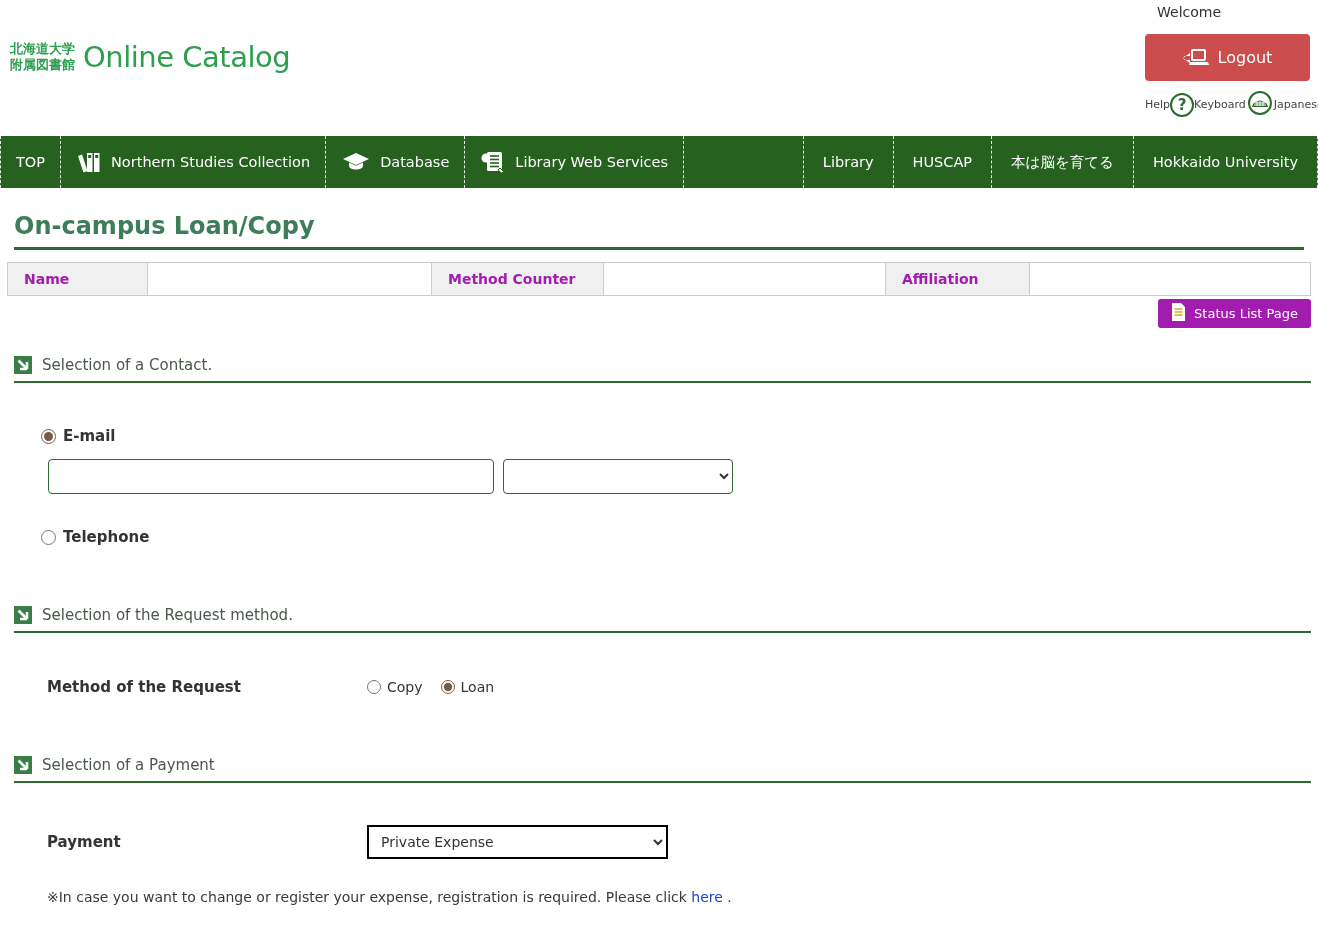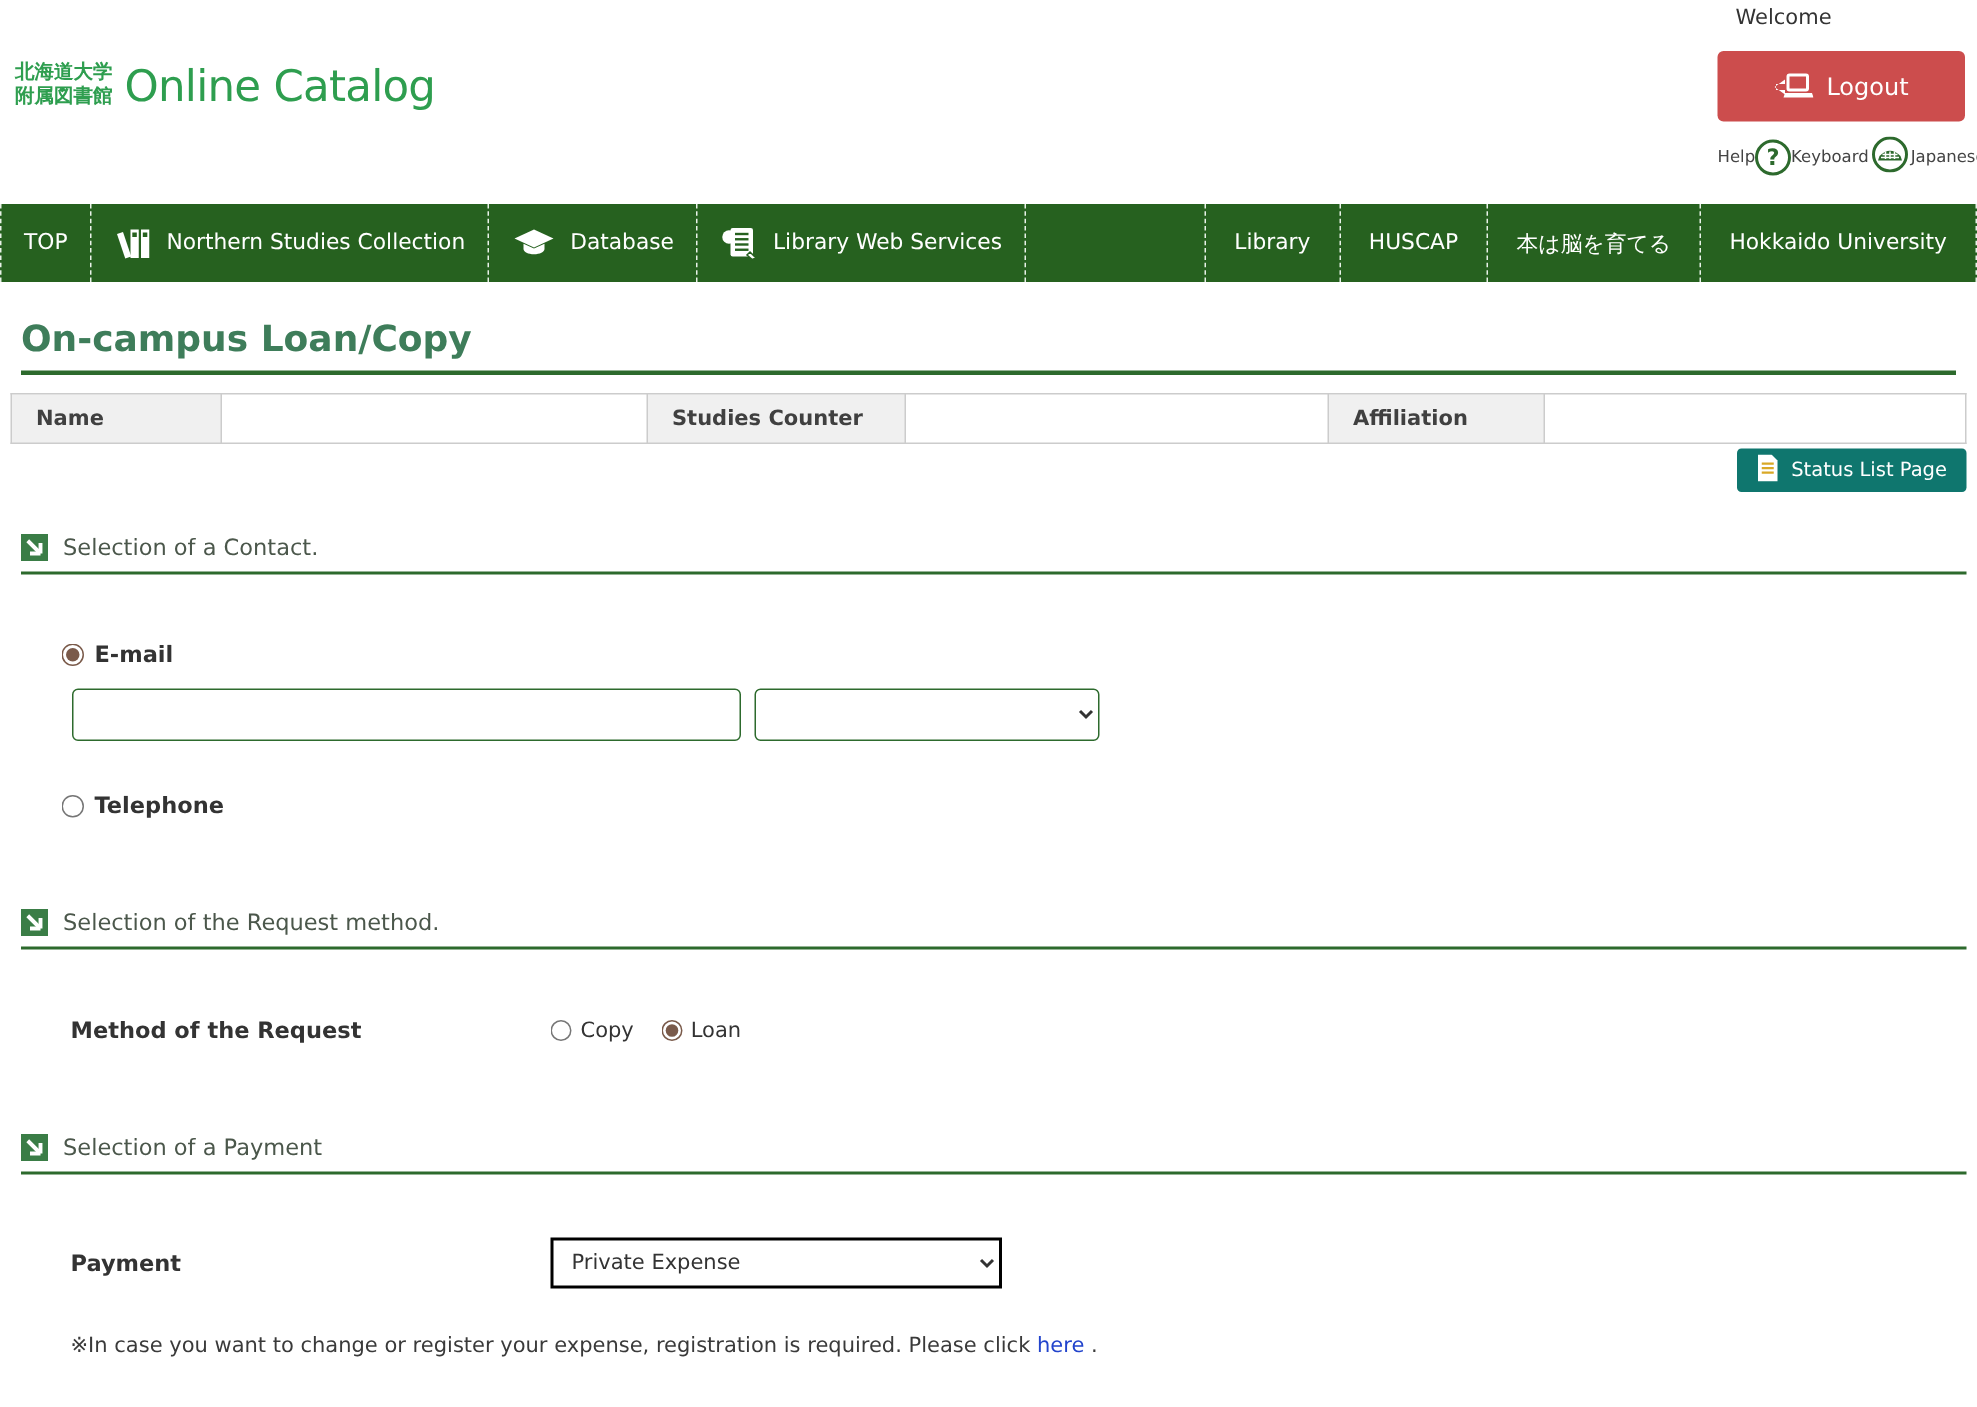--- a/index.html
+++ b/index.html
@@ -45,29 +45,29 @@
   .nav-group-right .nav-item:last-child { border-right:1px dashed #e8f2e8; }
   .nav-icon { display:flex; align-items:center; }
   
   .main { padding:0 7px; }
   .page-title {
     margin:24px 7px 0 7px; color:#3e7d5a; font-size:24px; font-weight:bold;
     padding-bottom:7px; border-bottom:3px solid #2d6a2d;
   }
   table.user-table { width:100%; border-collapse:collapse; margin-top:12px; }
   .user-table th, .user-table td { border:1px solid #ccc; height:33px; font-size:14px; }
-  .user-table th { background:#f0f0f0; text-align:left; padding-left:16px; color:#404040; }
+  .user-table th { background:#f0f0f0; text-align:left; padding-left:16px; color:#a21caf; }
   .user-table td { background:#fff; padding-left:10px; }
   .col-h1 { width:140px; } .col-v1 { width:284px; }
   .col-h2 { width:172px; } .col-v2 { width:282px; }
   .col-h3 { width:144px; }
   .status-row { text-align:right; margin-top:3px; }
   .status-btn {
     display:inline-flex; align-items:center; gap:8px;
-    background:#0f766e; border:none; border-radius:3px; cursor:pointer;
+    background:#a21caf; border:none; border-radius:3px; cursor:pointer;
     color:#fff; font-size:13px; font-family:inherit; padding:6px 13px; height:29px;
   }
   .section-head {
     display:flex; align-items:center; gap:10px; margin:28px 0 0 7px;
     padding-bottom:7px; border-bottom:2px solid #2d6a2d;
     color:#4b574b; font-size:15px;
   }
   .sec-icon { width:18px; height:18px; display:block; }
   .radio-row { display:flex; align-items:center; gap:7px; margin-left:34px; }
   .radio-row input[type=radio] { width:15px; height:15px; accent-color:#7a5a4a; cursor:pointer; }
@@ -216,21 +216,21 @@
 </div>
 
 <div class="main">
   <h1 class="page-title">On-campus Loan/Copy</h1>
 
   <table class="user-table">
     <tbody>
         <tr>
       <th class="col-h1">Name</th>
       <td class="col-v1"></td>
-      <th class="col-h2">Studies Counter</th>
+      <th class="col-h2">Method Counter</th>
       <td class="col-v2"></td>
       <th class="col-h3">Affiliation</th>
       <td></td>
     </tr>
   </tbody>
     </table>
 
   <div class="status-row">
     <button class="status-btn">
       <span>

